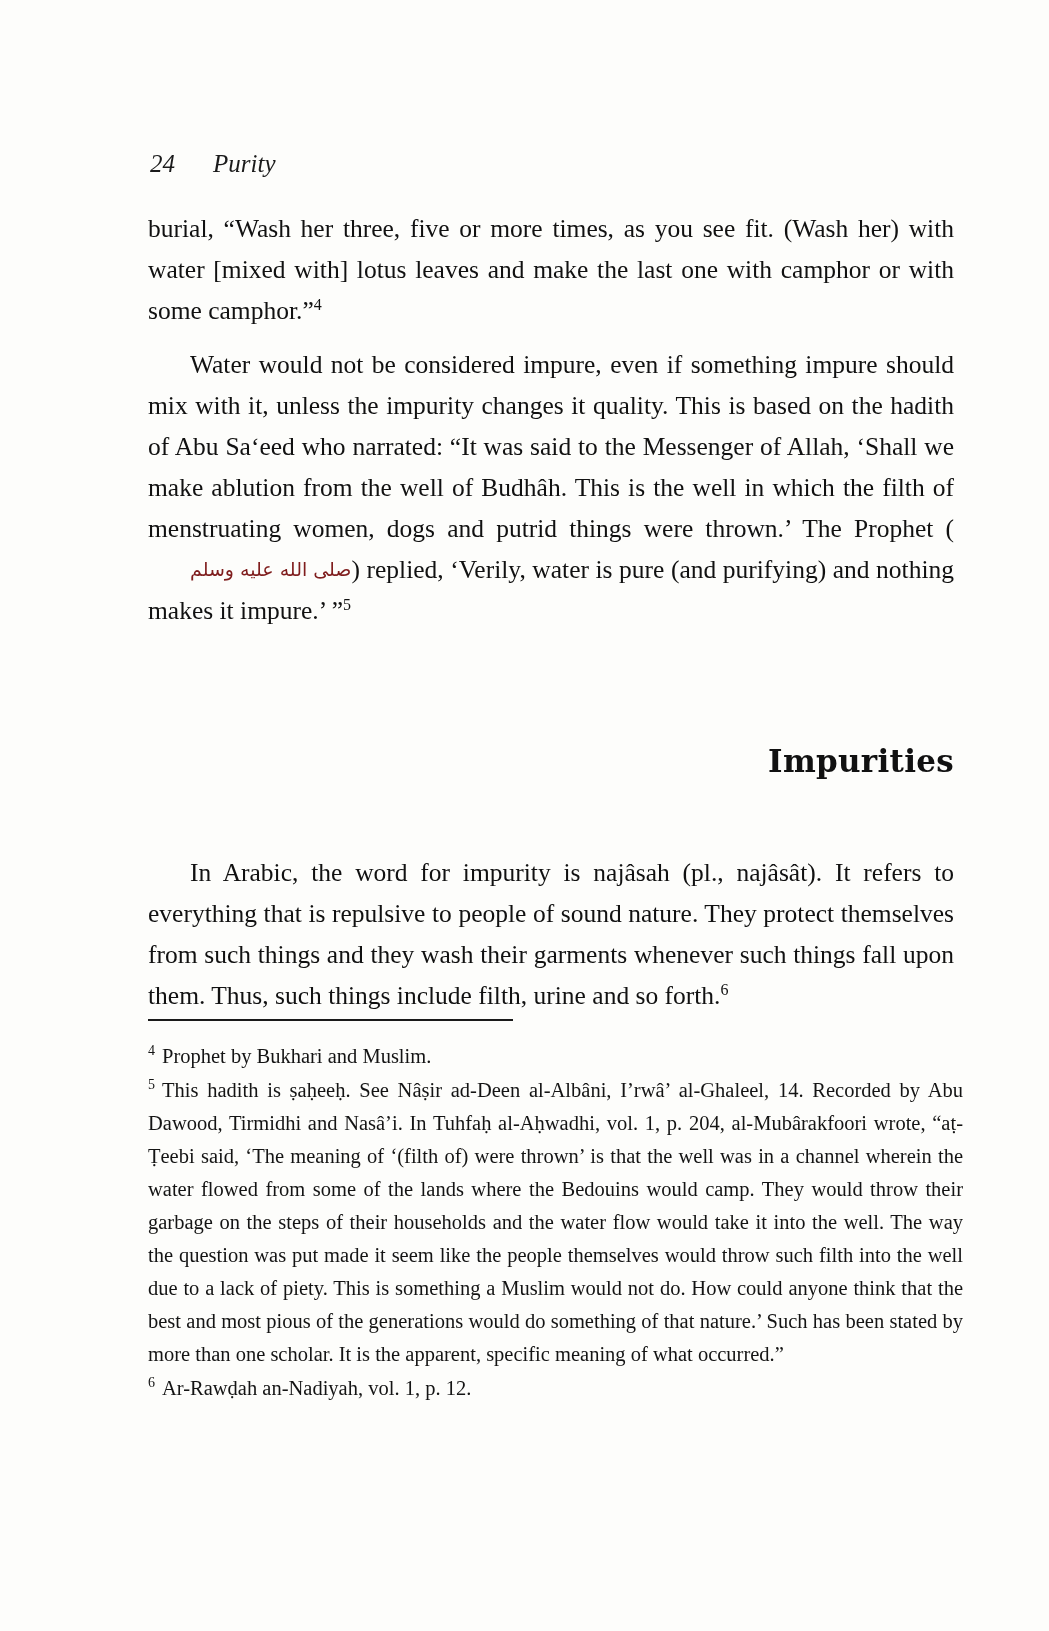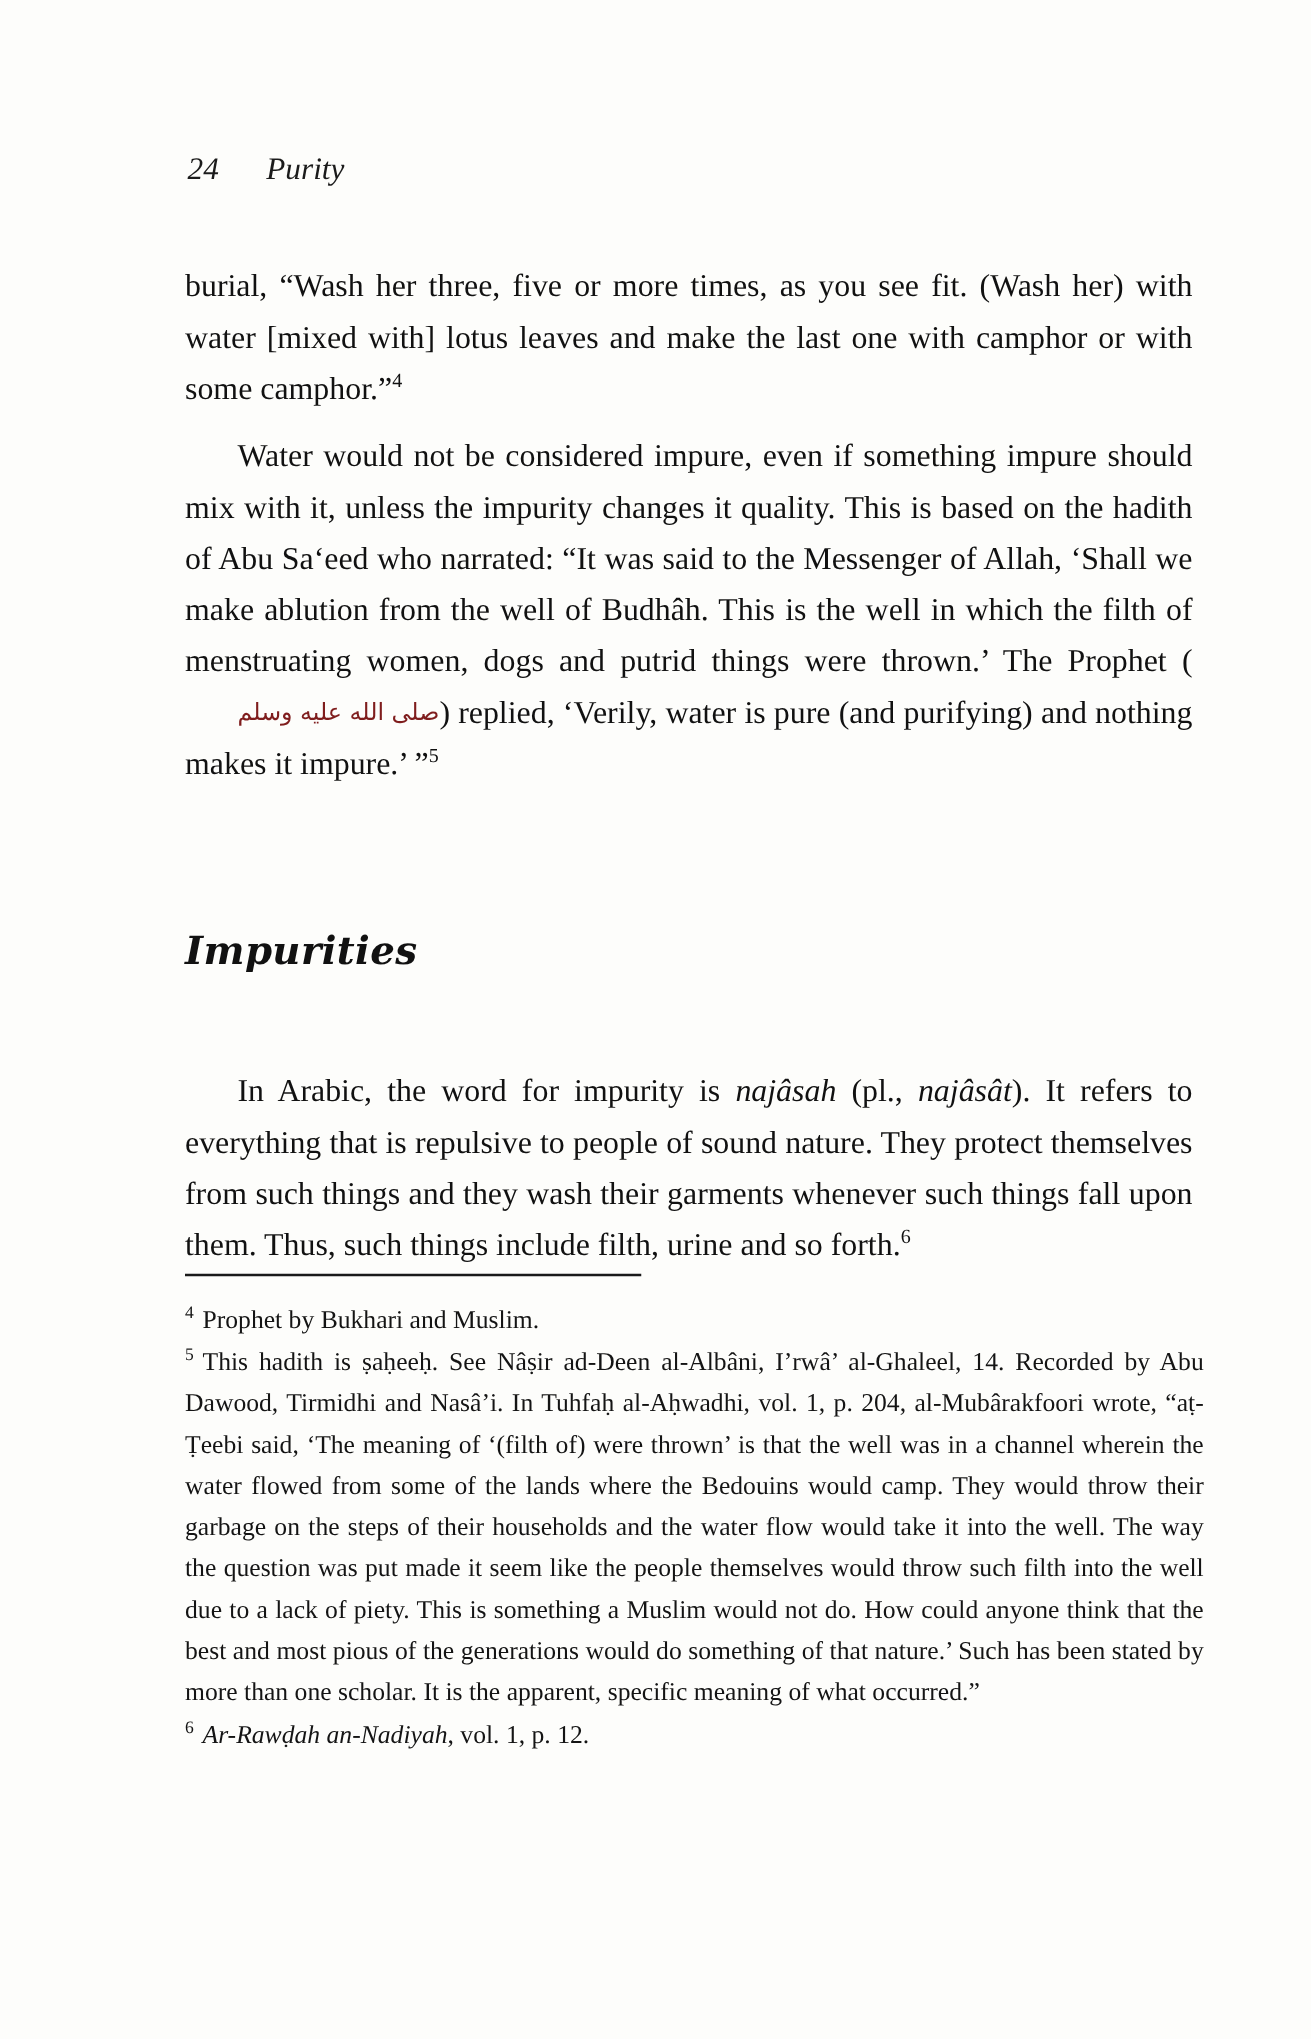--- a/index.html
+++ b/index.html
@@ -23,20 +23,21 @@
     top: 122px;
     left: 150px;
     display: flex;
     align-items: baseline;
     gap: 38px;
     font-style: italic;
     font-size: 25px;
     color: #1b1b1b;
   }
   .running-head .folio {
+    margin-top: 28px;
   }
 
   
   .body-col {
     position: absolute;
     top: 208px;
     left: 148px;
     width: 806px;
   }
   p.body {
@@ -64,23 +65,22 @@
     letter-spacing: -1px;
     color: #7f1d1d;
     font-family: "DejaVu Sans", sans-serif;
   }
 
   h2.section {
     margin: 0;
     font-family: "DejaVu Serif", serif;
     font-weight: bold;
     font-size: 31px;
-    text-align: left;
+    text-align: right;
     letter-spacing: 0.3px;
-    font-style: italic;
   }
 
   .gap-before-heading { height: 112px; }
   .gap-after-heading  { height: 60px; }
 
   
   .fn-rule {
     position: absolute;
     left: 148px;
     top: 1019px;
@@ -101,21 +101,21 @@
   .footnotes p {
     margin: 0 0 1px 0;
     text-indent: 0;
   }
   .fn-mark {
     font-size: 14px;
     vertical-align: super;
     line-height: 0;
     margin-right: 7px;
   }
-  .it { font-style: italic; }
+  .it { }
 </style>
 </head>
 <body>
 
 <div class="page">
 
   <div class="running-head">
     <span class="folio">24</span>
     <span class="title">Purity</span>
   </div>

